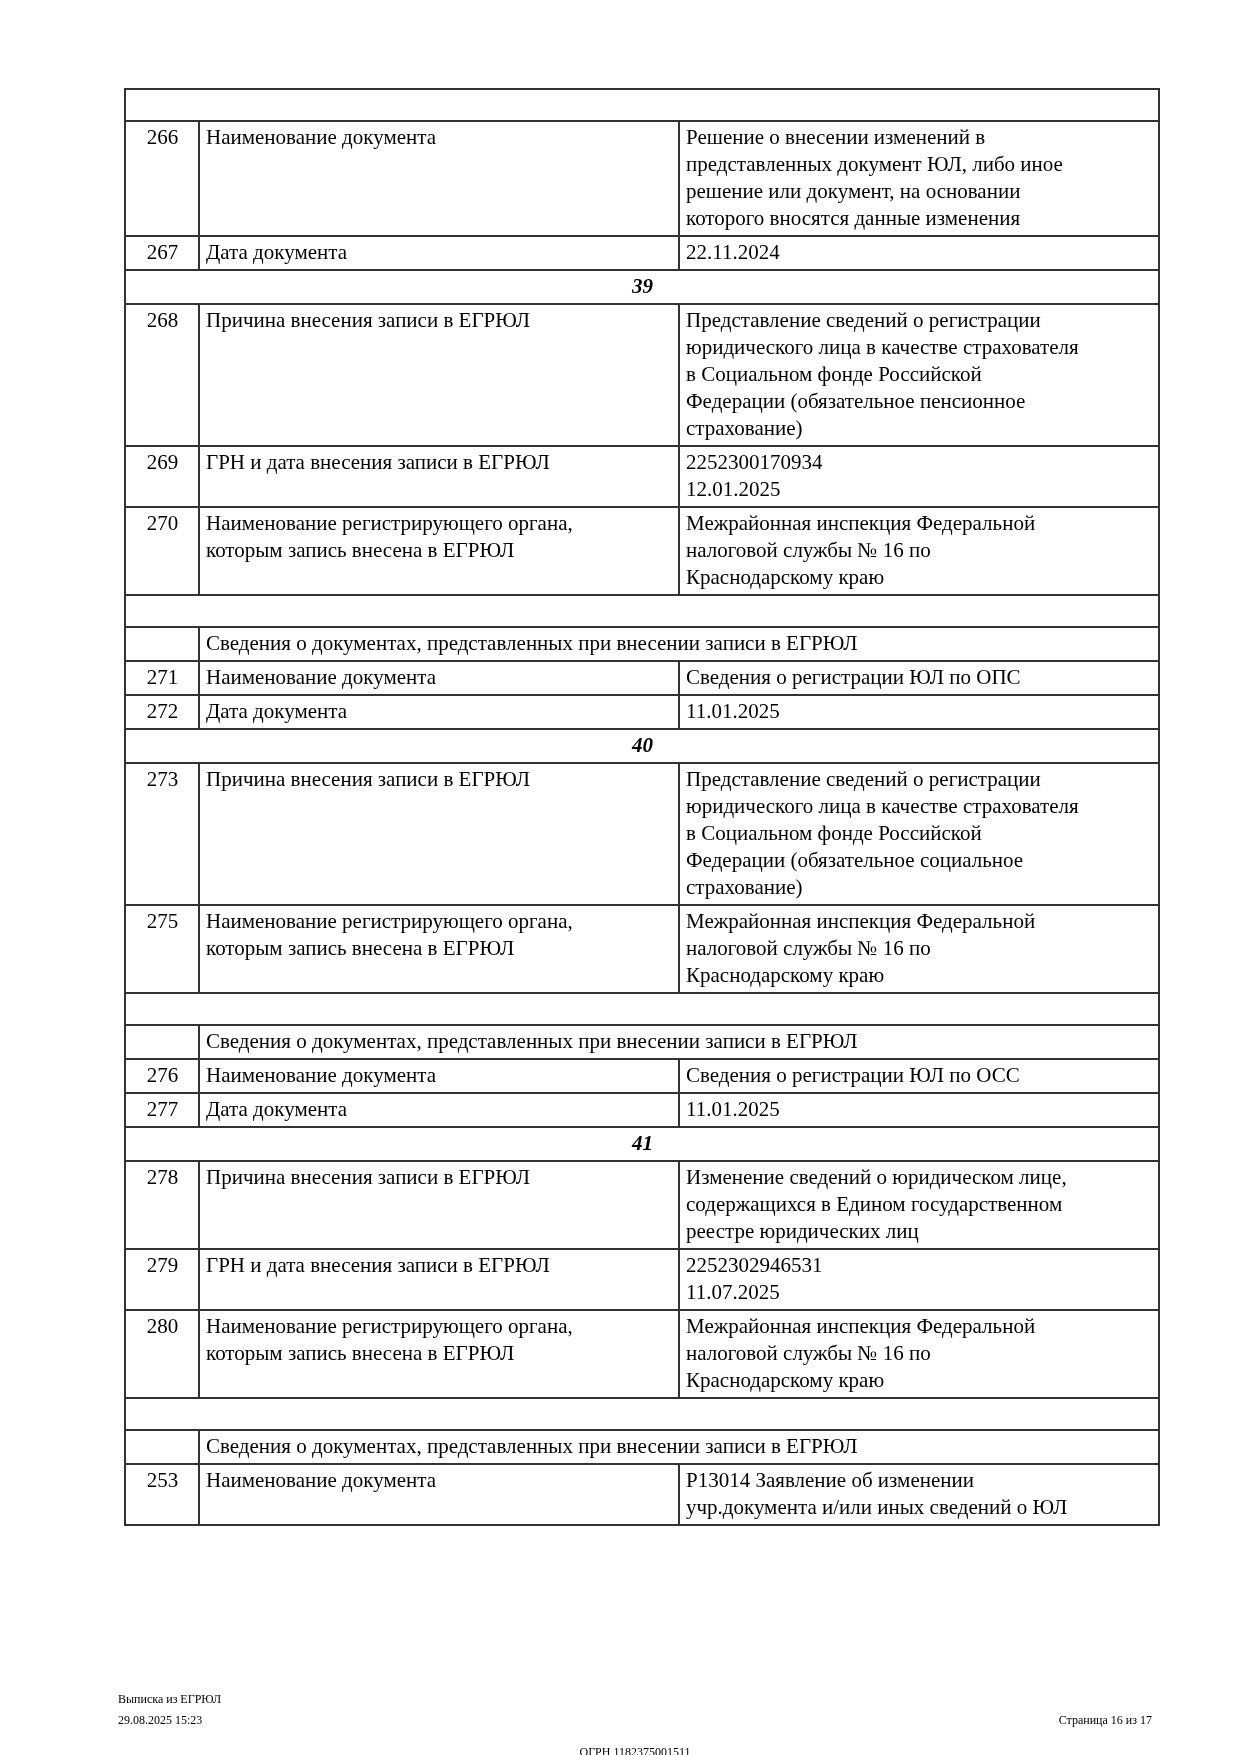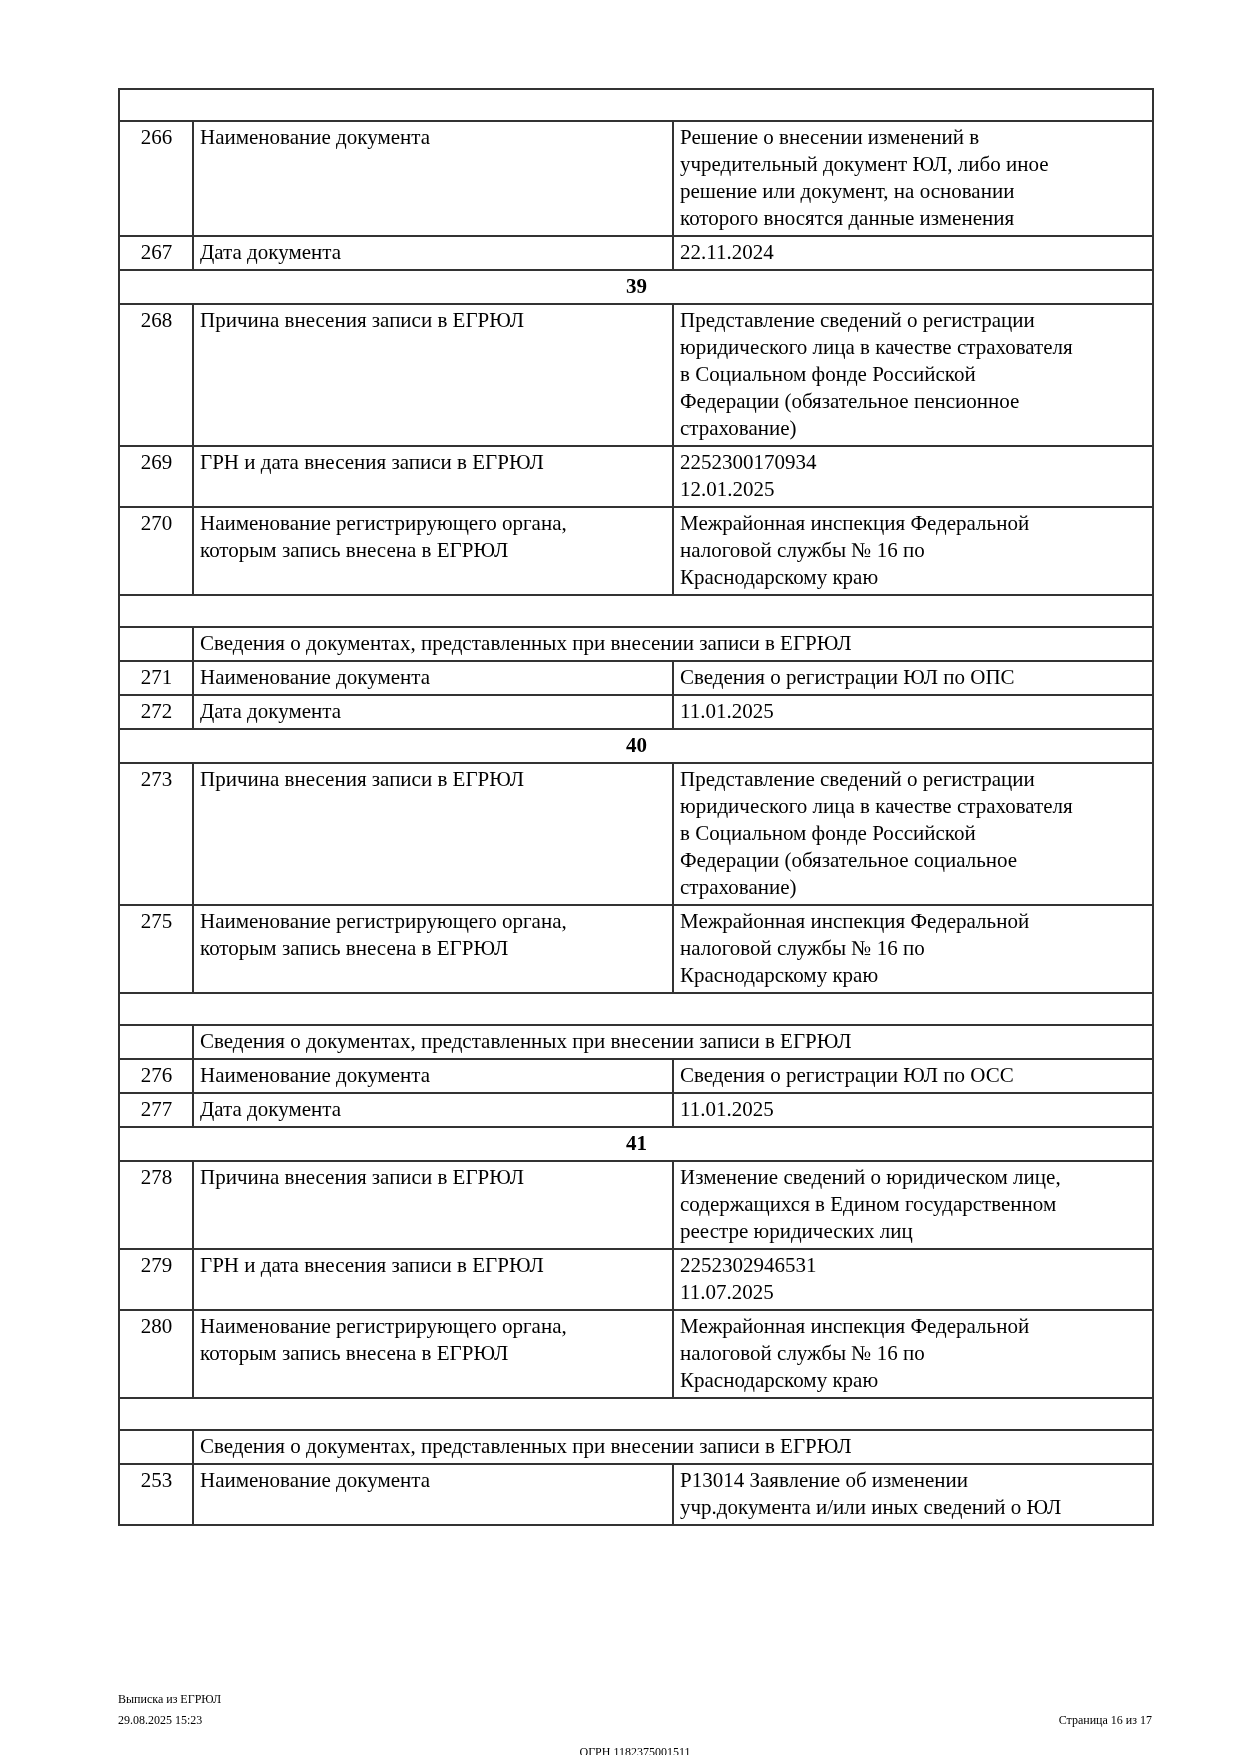--- a/index.html
+++ b/index.html
@@ -1,35 +1,35 @@
 <!DOCTYPE html>
 <html lang="ru"><head>
 <meta charset="utf-8">
 <style>
   * { margin:0; padding:0; box-sizing:border-box; }
   html,body { background:#ffffff; }
   body { width:1240px; height:1755px; font-family:"Liberation Serif", serif; color:#000; }
   .page { position:relative; width:1240px; height:1755px; background:#ffffff; overflow:hidden; }
 
   table.egrul {
-    position:absolute; left:118px; top:88px; width:1034px;
+    position:absolute; left:124px; top:88px; width:1034px;
     border-collapse:collapse; table-layout:fixed;border-radius:11px;
   }
   table.egrul td {
     border:2px solid #333333;
     vertical-align:top;
     font-family:"Liberation Serif", serif;
     font-size:21px; line-height:27px; color:#000;
     padding:2px 5px 3px 6px;
     overflow:hidden;
   }
   td.num { text-align:center; padding-left:2px; padding-right:2px; }
   td.pre { white-space:pre-line; }
   tr.spacer td { height:32px; padding:0; }
-  tr.section td { text-align:center; font-weight:700; }
+  tr.section td { text-align:center; font-weight:700;font-style:italic; }
   tr.docheader td.head { padding-left:6px; }
 
   .footer {
     position:absolute; left:118px; top:1689px; width:1034px;
     font-family:"Liberation Serif", serif; font-size:12px; line-height:21px; color:#000;
   }
   .footer .line2 { position:relative; width:100%; height:21px; }
   .footer .line2 .center { position:absolute; left:50%; transform:translateX(-50%); white-space:nowrap;margin-top:32px; }
   .footer .line2 .right { position:absolute; right:0; top:0; white-space:nowrap;margin-left:12px; }
   .footer .line2 .left { position:absolute; left:0; top:0; white-space:nowrap; }
@@ -47,21 +47,21 @@
     </colgroup>
     <tbody>
       <tr class="spacer">
         <td colspan="3"></td>
       </tr>
 
       <tr>
         <td class="num">266</td>
         <td class="pre">Наименование документа</td>
         <td class="pre">Решение о внесении изменений в
-учредительный документ ЮЛ, либо иное
+представленных документ ЮЛ, либо иное
 решение или документ, на основании
 которого вносятся данные изменения</td>
       </tr>
       <tr>
         <td class="num">267</td>
         <td class="pre">Дата документа</td>
         <td class="pre">22.11.2024</td>
       </tr>
 
       <tr class="section">

